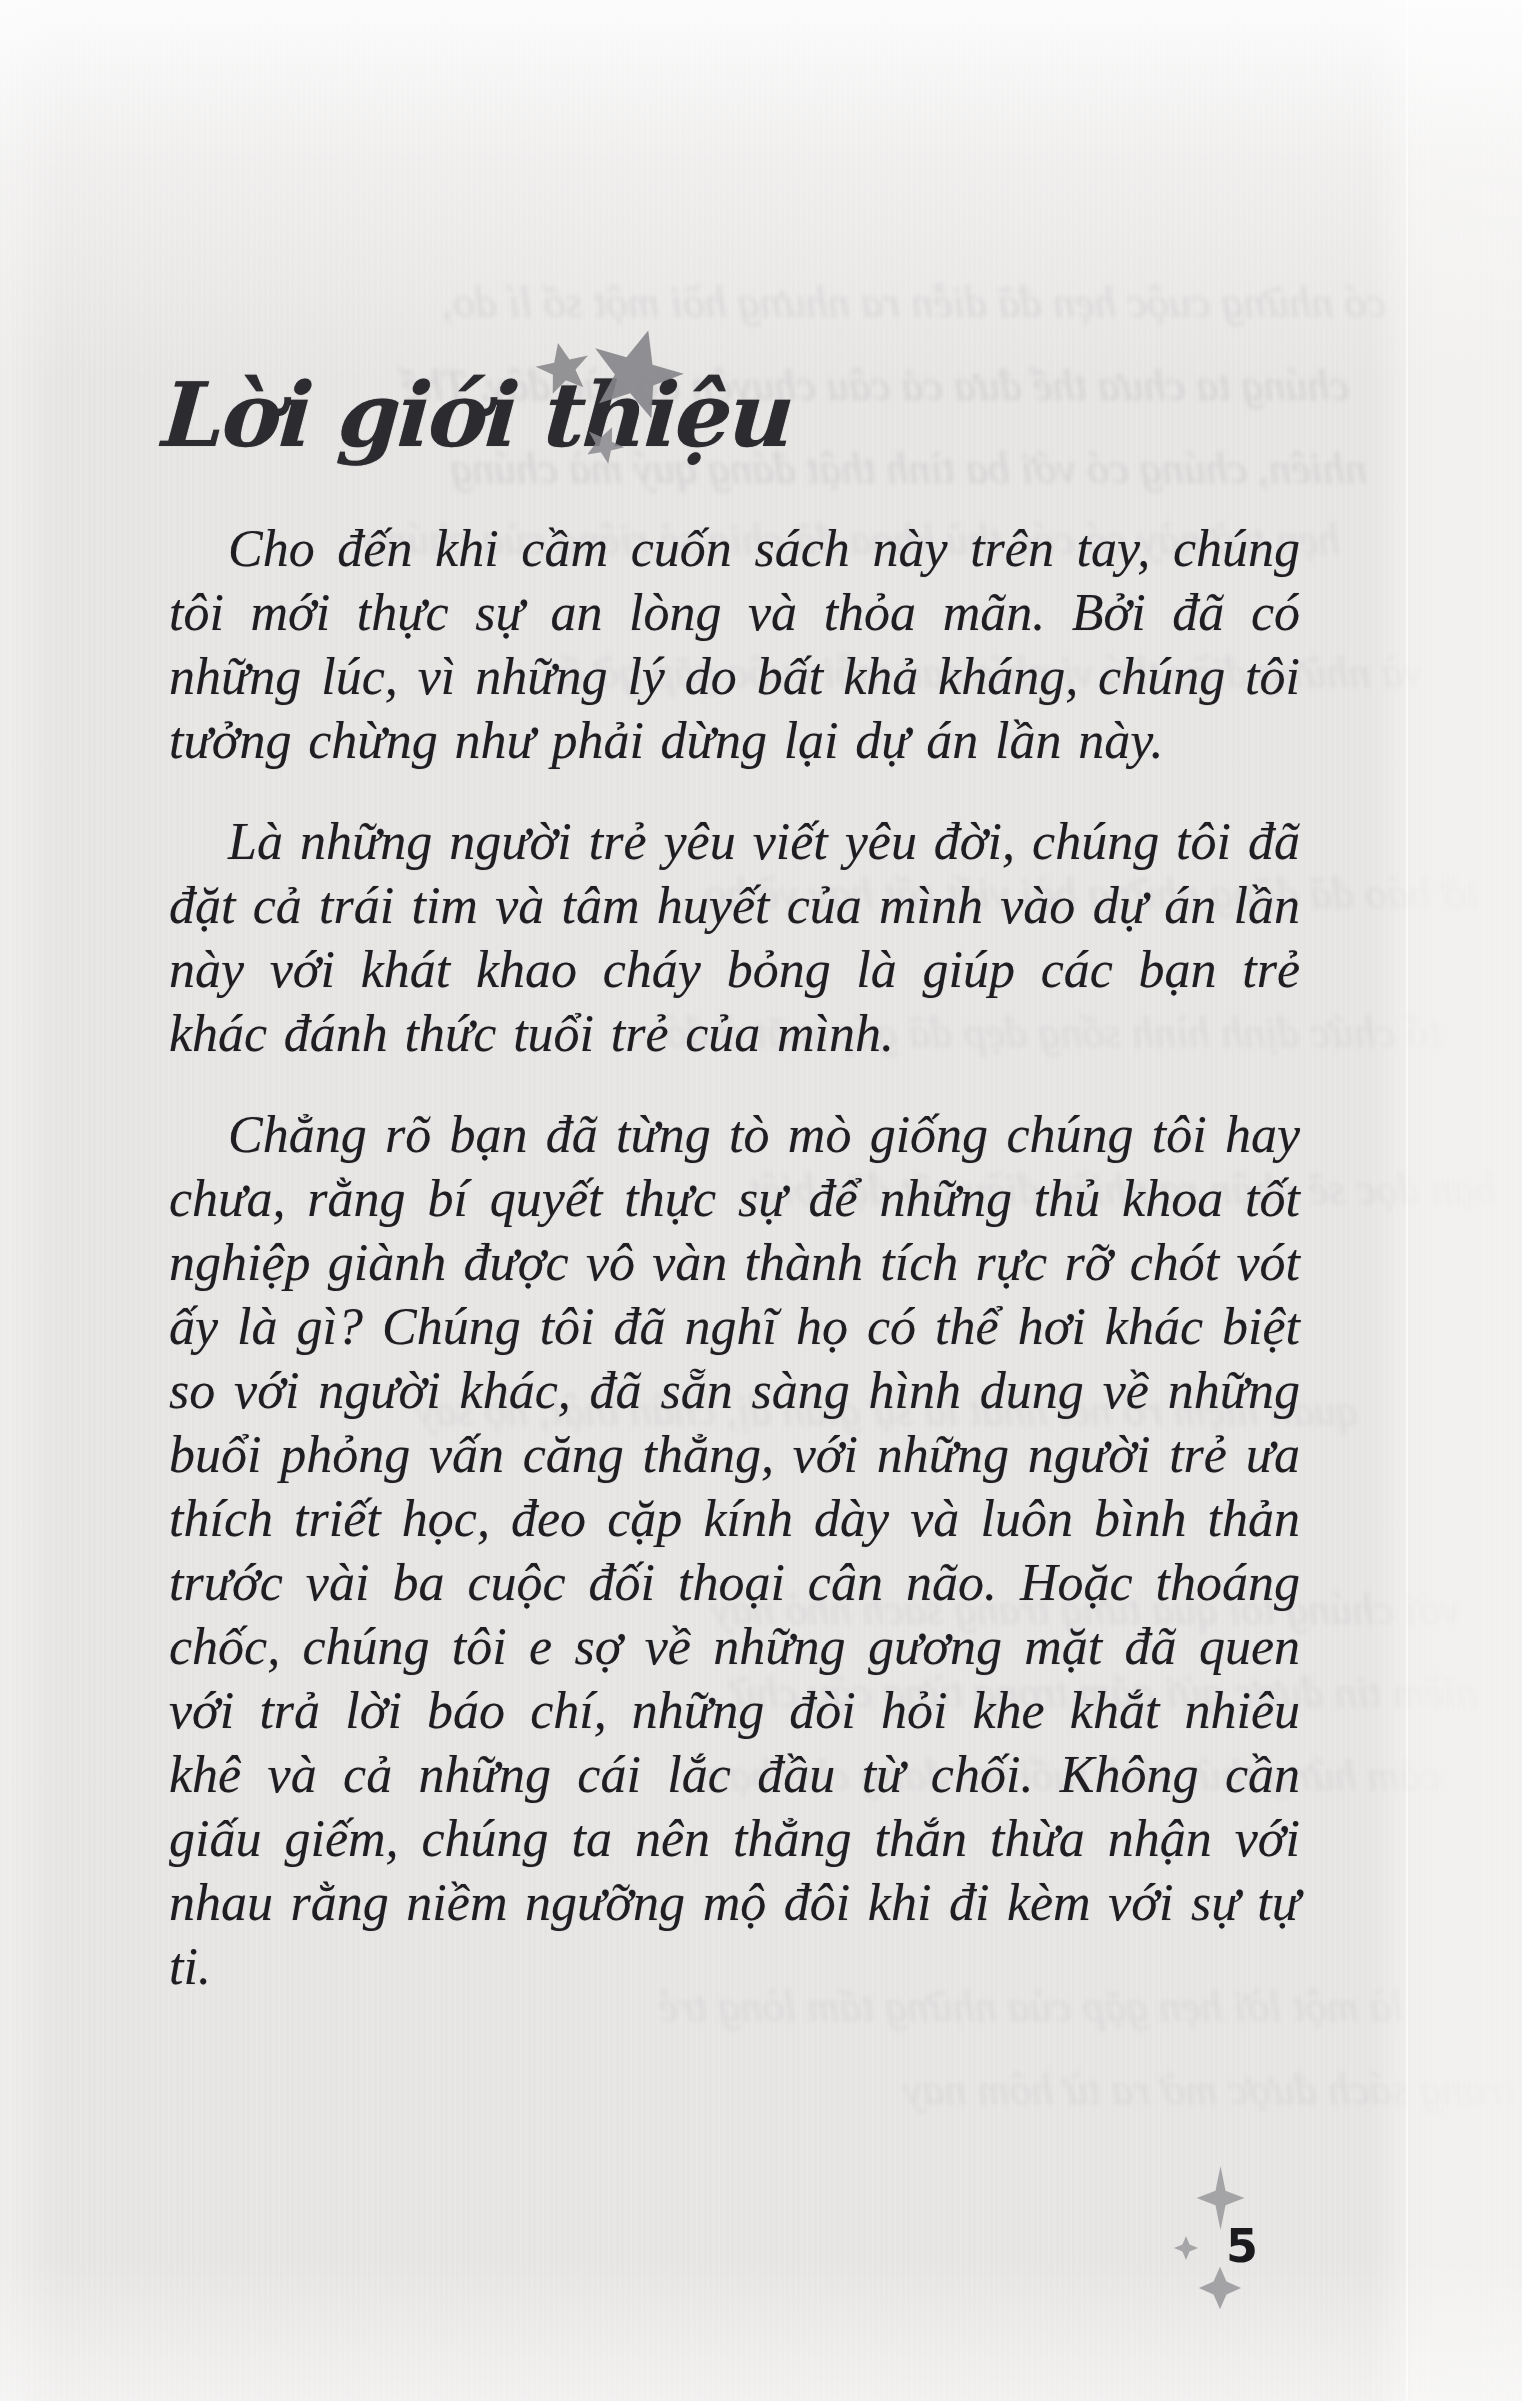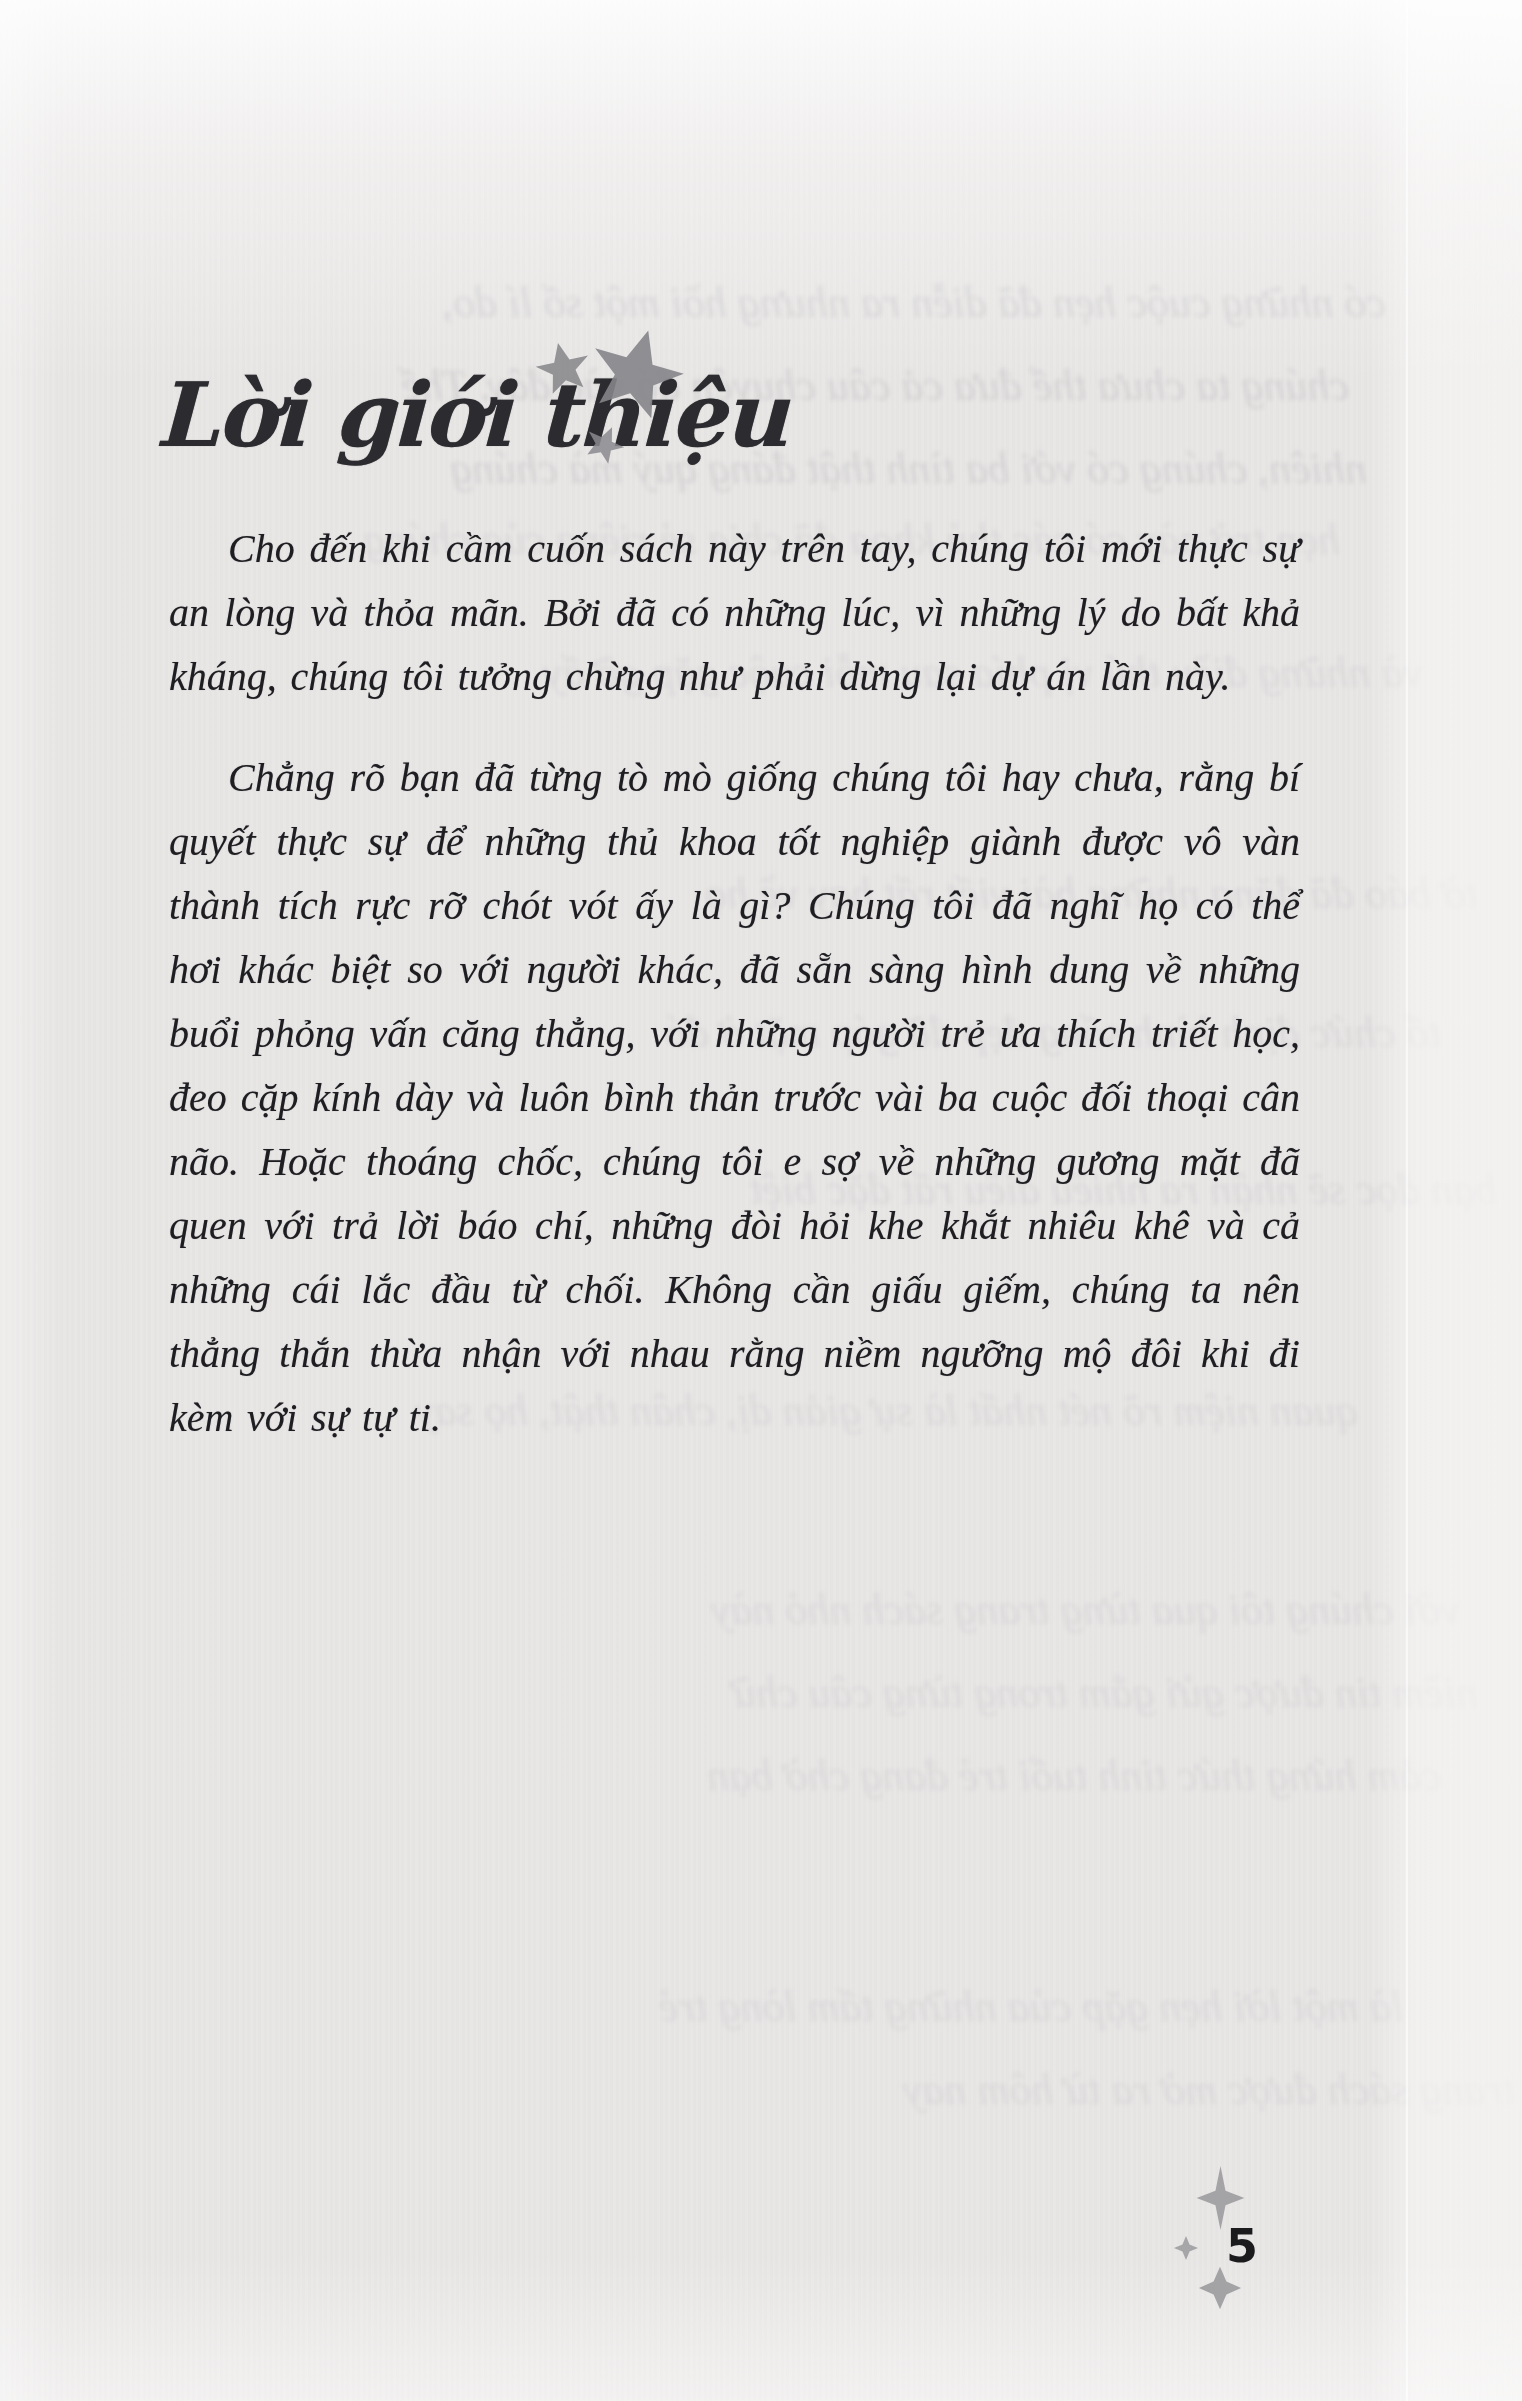--- a/index.html
+++ b/index.html
@@ -68,21 +68,21 @@
   
   .body-text {
     position: absolute;
     left: 169px; top: 517px;
     width: 1131px;
     color: #1e1e22;
   }
   .body-text p {
     margin: 0 0 37px 0;
     font-style: italic;
-    font-size: 40px;
+    font-size: 52px;
     line-height: 64px;
     text-align: justify;
     text-indent: 59px;
     word-spacing: 3.7px;
     text-shadow: 0 0 0.9px rgba(30,30,34,0.40);
   }
 
   
   .footer {
     position: absolute; left: 1145px; top: 2152px;
@@ -131,20 +131,21 @@
 
     <polygon points="0,-29 8.5,-9 29,-9 12.5,3.4 17,23.5 0,12.2 -17,23.5 -12.5,3.4 -29,-9 -8.5,-9" transform="translate(58,88) rotate(-12)" fill="#87878b" opacity="0.88"></polygon>
 
     <polygon points="0,-50 14.7,-15.5 50,-15.5 21.6,5.9 29.4,40.5 0,21 -29.4,40.5 -21.6,5.9 -50,-15.5 -14.7,-15.5" transform="translate(136,94) rotate(16)" fill="#85858a" opacity="0.9"></polygon>
 
     <polygon points="0,-21 6.2,-6.5 21,-6.5 9.1,2.5 12.4,17 0,8.8 -12.4,17 -9.1,2.5 -21,-6.5 -6.2,-6.5" transform="translate(102,170) rotate(24)" fill="#8a8a8e" opacity="0.85"></polygon>
   </svg>
 
   <div class="body-text">
     <p>Cho đến khi cầm cuốn sách này trên tay, chúng tôi mới thực sự an lòng và thỏa mãn. Bởi đã có những lúc, vì những lý do bất khả kháng, chúng tôi tưởng chừng như phải dừng lại dự án lần này.</p>
+    <p>Là những người trẻ yêu viết yêu đời, chúng tôi đã đặt cả trái tim và tâm huyết của mình vào dự án lần này với khát khao cháy bỏng là giúp các bạn trẻ khác đánh thức tuổi trẻ của mình.</p>
     <p>Chẳng rõ bạn đã từng tò mò giống chúng tôi hay chưa, rằng bí quyết thực sự để những thủ khoa tốt nghiệp giành được vô vàn thành tích rực rỡ chót vót ấy là gì? Chúng tôi đã nghĩ họ có thể hơi khác biệt so với người khác, đã sẵn sàng hình dung về những buổi phỏng vấn căng thẳng, với những người trẻ ưa thích triết học, đeo cặp kính dày và luôn bình thản trước vài ba cuộc đối thoại cân não. Hoặc thoáng chốc, chúng tôi e sợ về những gương mặt đã quen với trả lời báo chí, những đòi hỏi khe khắt nhiêu khê và cả những cái lắc đầu từ chối. Không cần giấu giếm, chúng ta nên thẳng thắn thừa nhận với nhau rằng niềm ngưỡng mộ đôi khi đi kèm với sự tự ti.</p>
   </div>
 
   <div class="footer">
     <svg class="sparkle sparkle-tall" width="55" height="70" viewBox="-30 -38 60 76">
       <path d="M0 -35 L5.5 -8 L26 0 L5.5 8 L0 35 L-5.5 8 L-26 0 L-5.5 -8 Z" fill="#98989b" opacity="0.85"></path>
     </svg>
     <svg class="sparkle sparkle-small" width="26" height="26" viewBox="-14 -14 28 28">
       <path d="M0 -13 L3.8 -3.8 L13 0 L3.8 3.8 L0 13 L-3.8 3.8 L-13 0 L-3.8 -3.8 Z" fill="#9a9a9d" opacity="0.85"></path>
     </svg>

